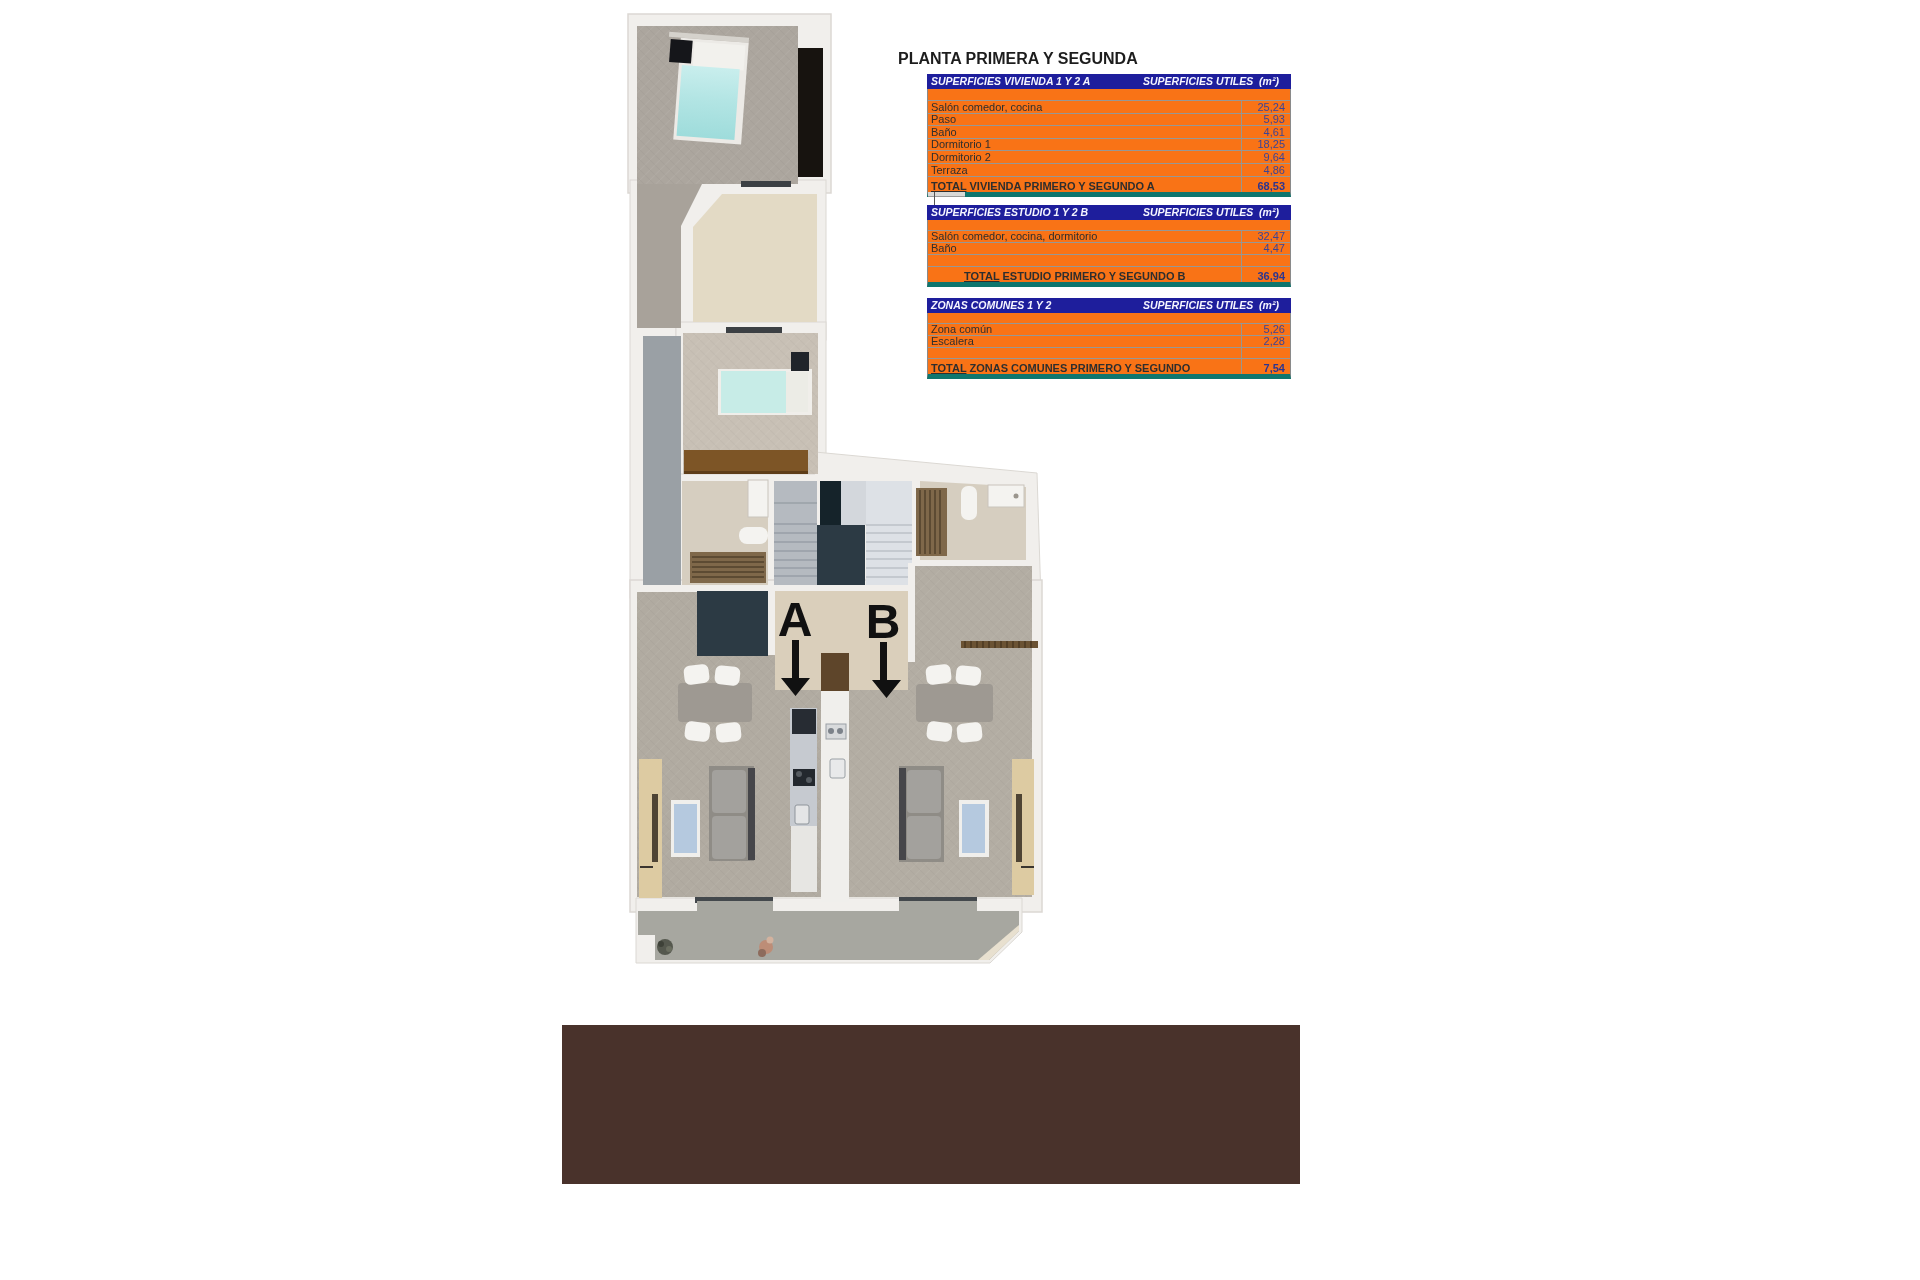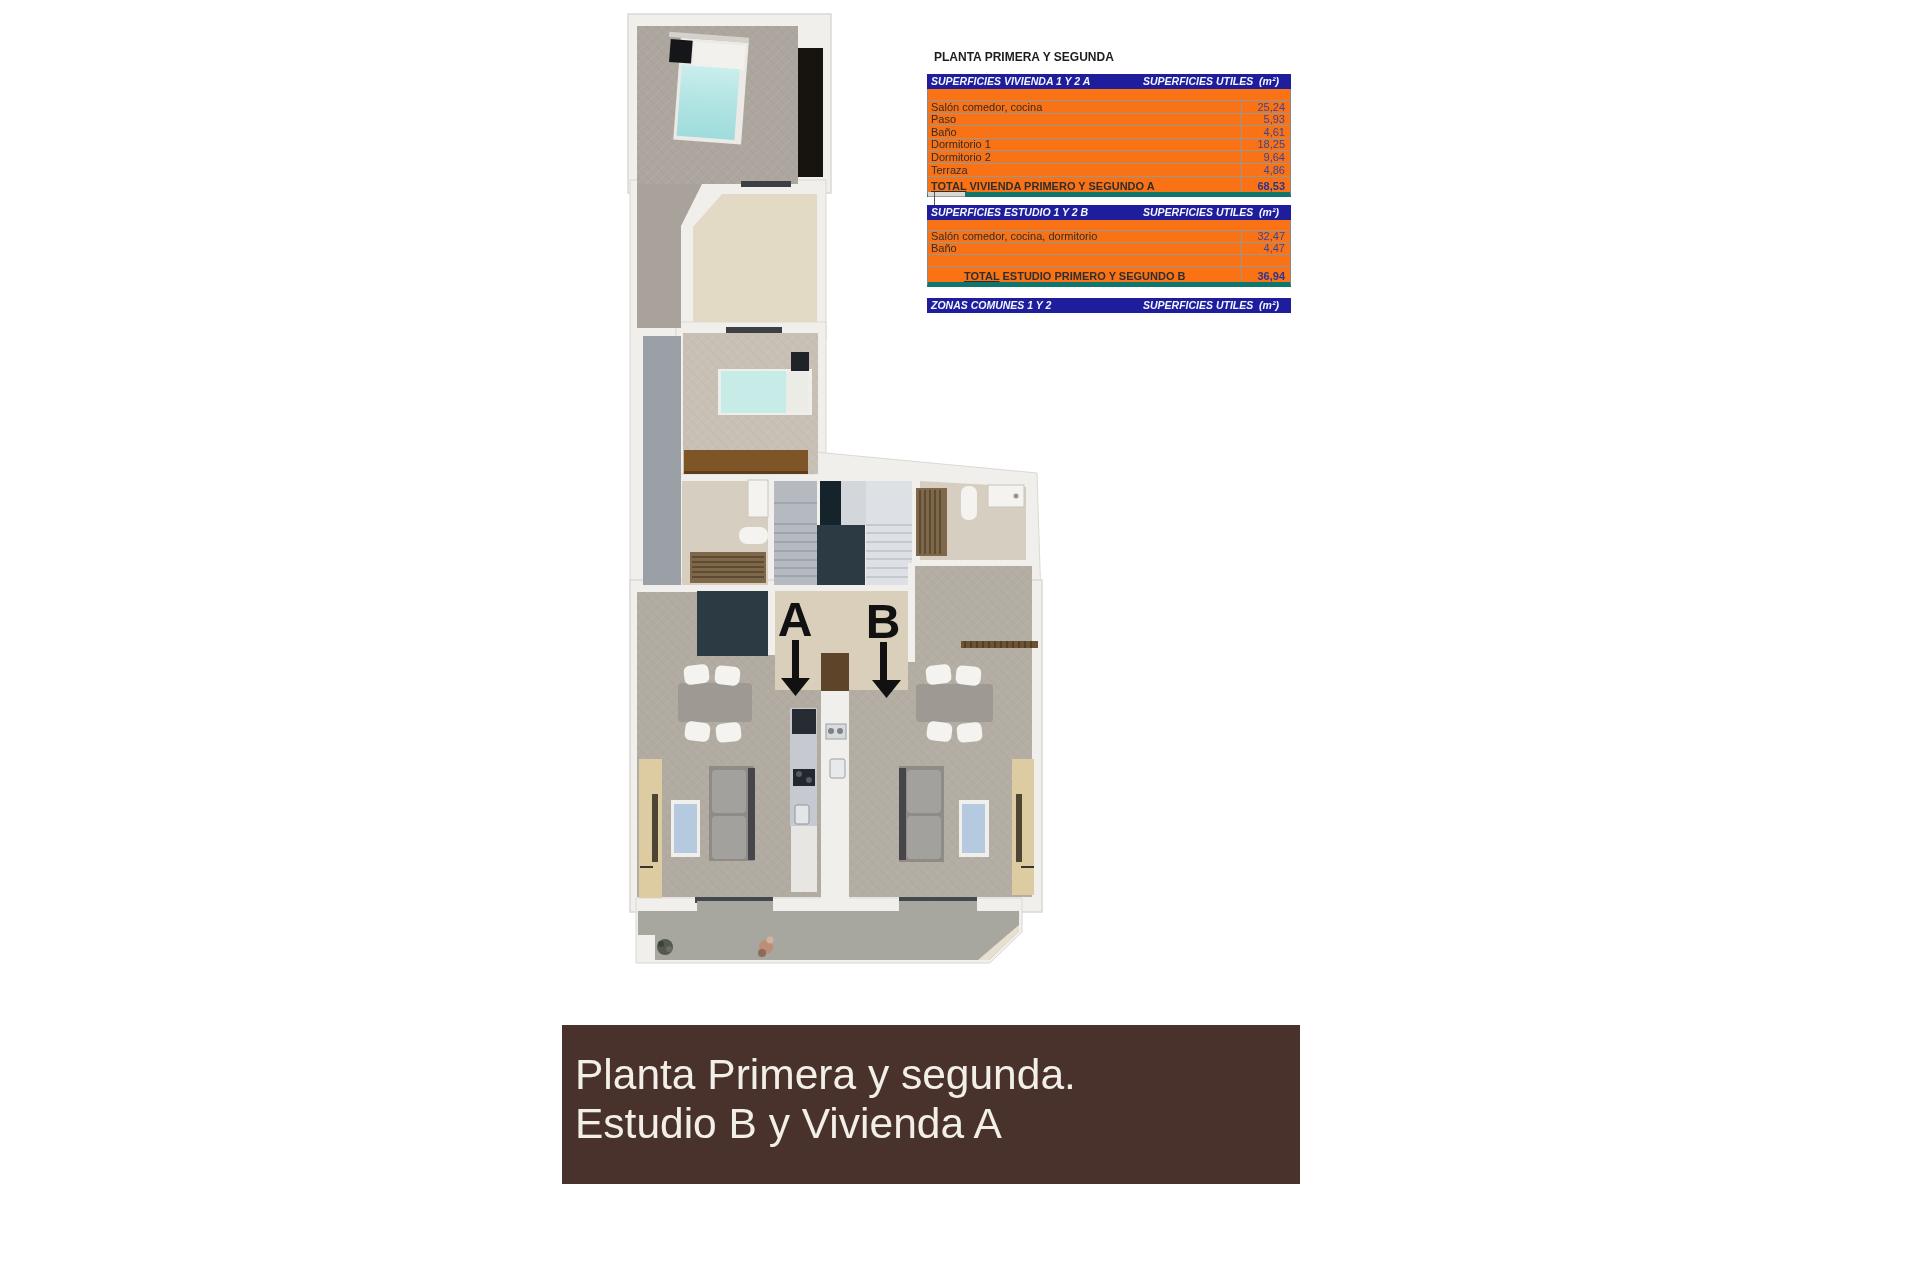--- a/index.html
+++ b/index.html
@@ -1,19 +1,19 @@
 <!DOCTYPE html>
 <html><head>
 <meta charset="utf-8">
 <style>
 html,body{margin:0;padding:0;background:#fff;}
 #page{position:relative;width:1920px;height:1280px;background:#ffffff;overflow:hidden;font-family:"Liberation Sans",sans-serif;}
 .abs{position:absolute;}
 
-.ttitle{position:absolute;left:934px;top:50px;font-size:12px;font-weight:bold;color:#1d1d1d;letter-spacing:0;}
+.ttitle{position:absolute;left:898px;top:50px;font-size:16px;font-weight:bold;color:#1d1d1d;letter-spacing:0;}
 .tbl{position:absolute;left:927px;width:364px;}
 .thead{position:relative;height:15px;background:#1e1e9c;color:#f5f5ff;font-size:10.5px;font-style:italic;font-weight:bold;line-height:15px;}
 .thead .hl{position:absolute;left:4px;top:0;white-space:nowrap;}
 .thead .hr{position:absolute;left:216px;top:0;white-space:nowrap;}
 .tbody{position:relative;background:#f97316;border-left:1px solid #8a8a8a;border-right:1px solid #8a8a8a;border-bottom:5px solid #0f766e;}
 .row{position:relative;border-bottom:1px solid #979795;font-size:11px;color:#2e2e2e;}
 .row .lab{position:absolute;left:3px;bottom:0px;white-space:nowrap;}
 .row .val{position:absolute;right:5px;bottom:0px;color:#3b4497;}
 .row.tot{font-weight:bold;border-bottom:none;height:15px;}
 .row.tot .val{color:#2c3591;}
@@ -289,18 +289,34 @@
           <span class="val">36,94</span>
         </div>
   </div>
 </div>
 
 <div class="tbl" style="top:298px;">
   <div class="thead">
         <span class="hl">ZONAS COMUNES 1 Y 2</span>
         <span class="hr">SUPERFICIES UTILES&nbsp;&nbsp;(m²)</span>
       </div>
+  <div class="tbody">
+    <div class="vdiv" style="top:11px;bottom:0;"></div>
+    <div class="row" style="height:10px;"></div>
+    <div class="row" style="height:11px;">
+          <span class="lab">Zona común</span>
+          <span class="val">5,26</span>
+        </div>
+    <div class="row" style="height:11px;">
+          <span class="lab">Escalera</span>
+          <span class="val">2,28</span>
+        </div>
+    <div class="row" style="height:10px;"></div>
+    <div class="row tot" style="height:15px;">
+          <span class="lab"><u>TOTAL</u> ZONAS COMUNES PRIMERO Y SEGUNDO</span>
+          <span class="val">7,54</span>
+        </div>
+  </div>
 </div>
 
 <div class="abs" style="left:562px;top:1025px;width:738px;height:159px;background:#49322b;"></div>
-<div class="abs" style="left:575px;top:1051px;width:700px;font-size:42.5px;line-height:48.5px;color:#f2efe9;">Planta Primera y segunda.<br>Estudio B y Vivienda A</div>
 
 </div>
 
 </body></html>

